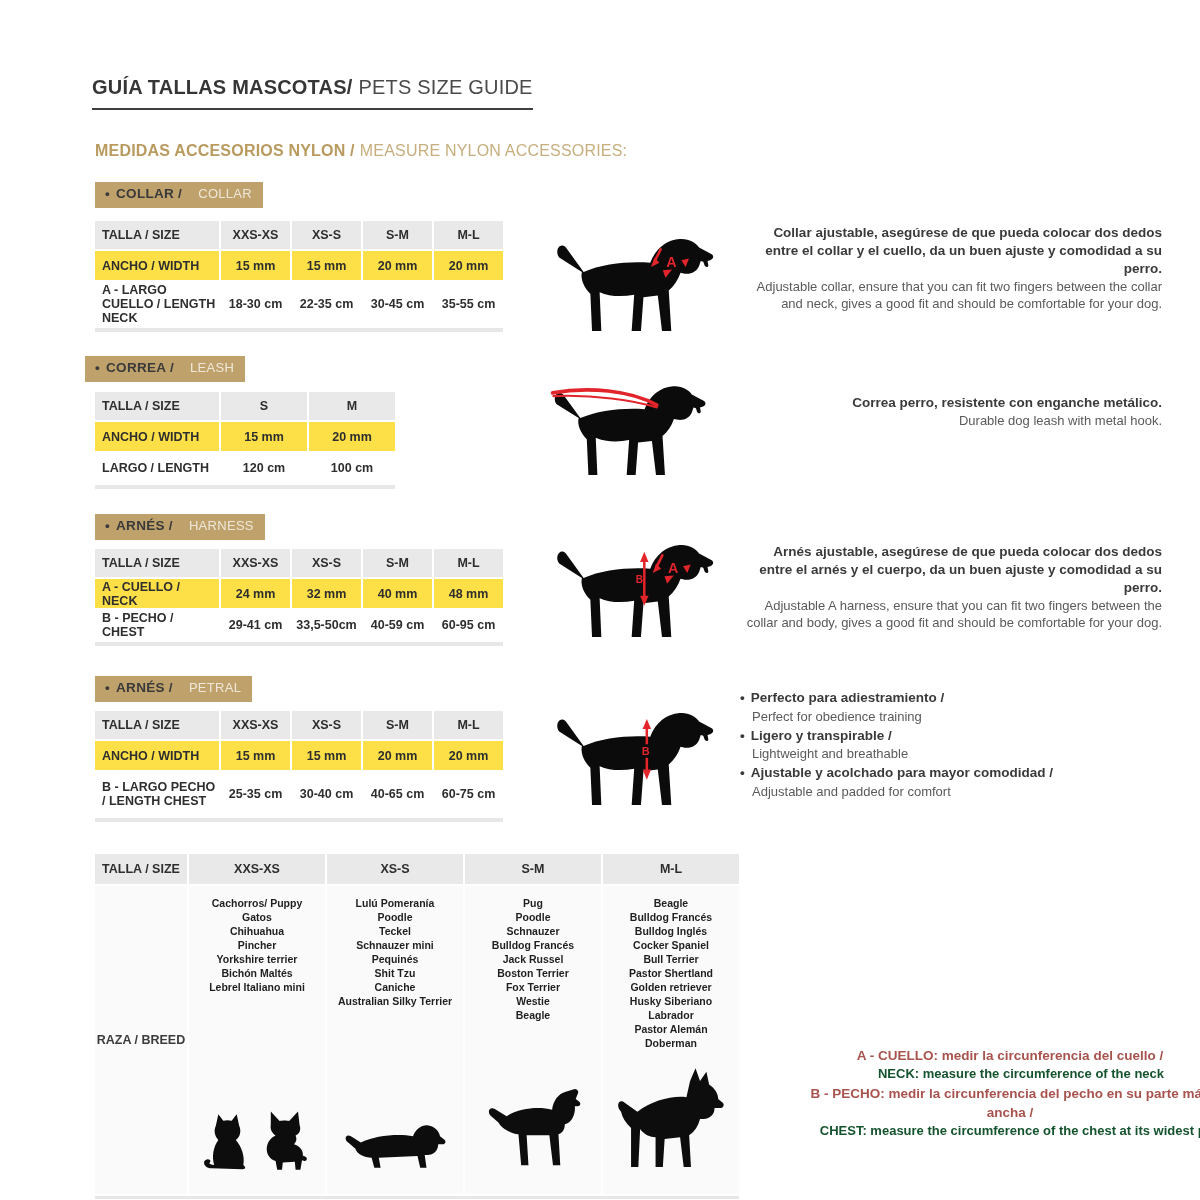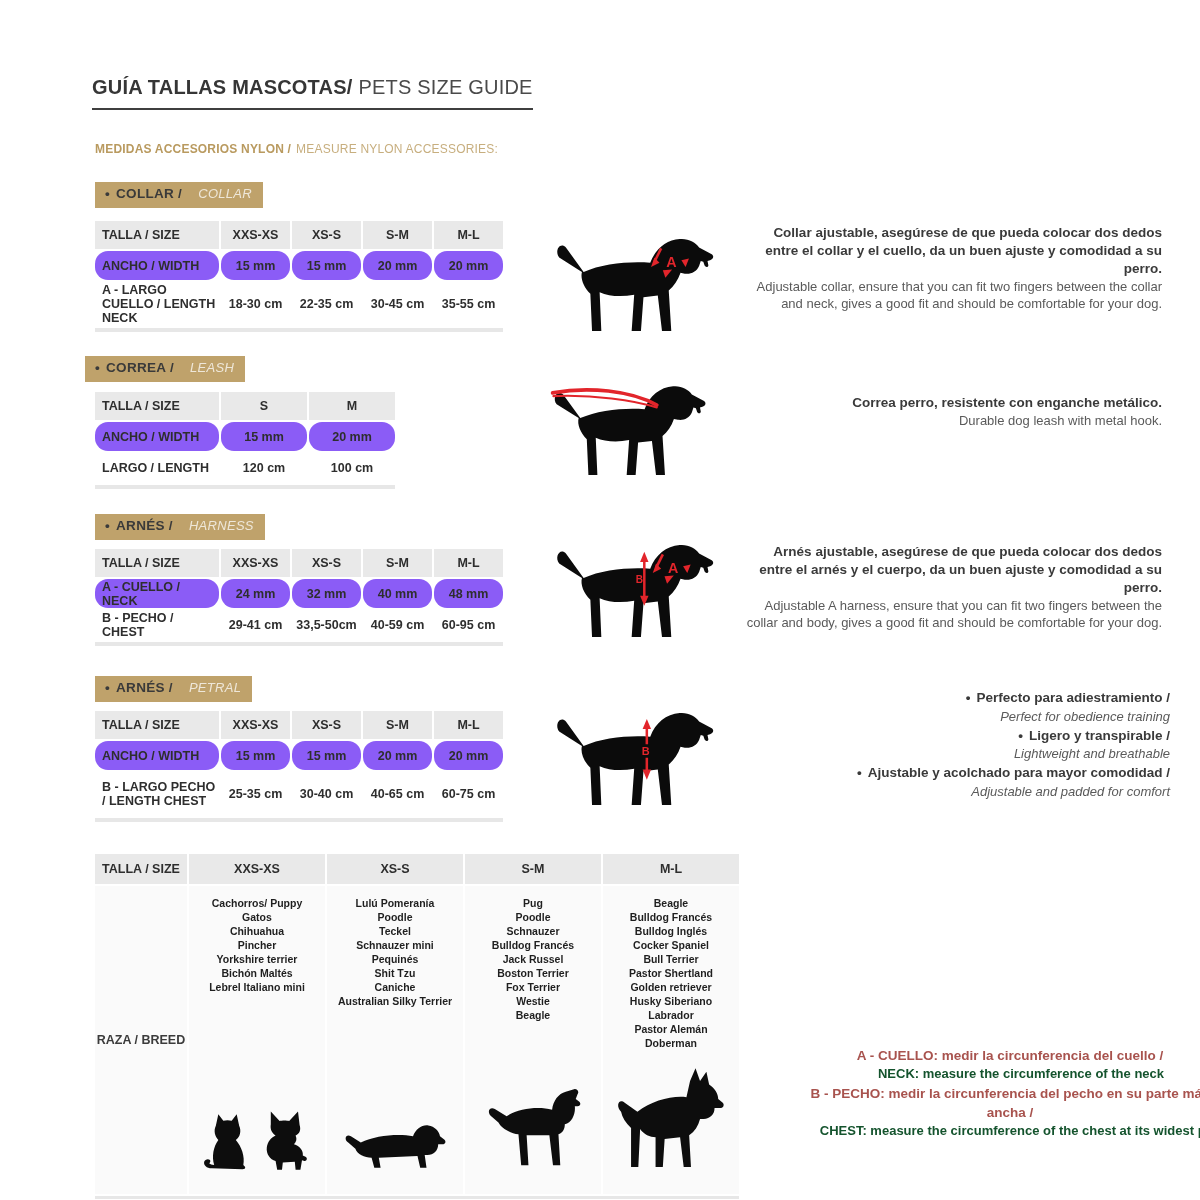--- a/index.html
+++ b/index.html
@@ -6,51 +6,51 @@
   body{
     width:1200px;height:1200px;position:relative;background:#ffffff;
     font-family:"Liberation Sans", sans-serif;color:#3b3b3b;overflow:hidden;
   }
   .abs{position:absolute;}
 
   
   #page-title{left:92px;top:76px;font-size:20px;border-bottom:2px solid #3f3f3f;padding-bottom:9px;letter-spacing:.2px;}
   #page-title .t-es{font-weight:700;color:#363636;}
   #page-title .t-en{font-weight:400;color:#4a4a4a;margin-left:6px;}
-  #subtitle{left:95px;top:142px;font-size:12px;letter-spacing:.2px;}
+  #subtitle{left:95px;top:142px;font-size:16px;letter-spacing:.2px;}
   #subtitle .s-es{font-weight:700;color:#b99a5f;}
   #subtitle .s-en{font-weight:400;color:#c7ae7e;margin-left:5px;}
 
   
   .badge{position:absolute;background:#bfa26b;color:#fff;font-size:14.5px;font-weight:700;
          padding:3px 11px 4px 10px;letter-spacing:.3px;}
   .badge .b-en{color:rgba(255,255,255,.74);font-weight:500;margin-left:4px;}
 
   
   .size-table{position:absolute;width:fit-content;border-bottom:4px solid #e7e7e7;}
   .trow{display:flex;gap:2px;margin-bottom:2px;}
   .tcell{display:flex;align-items:center;justify-content:center;text-align:center;
          font-weight:700;font-size:12.5px;color:#2e2e2e;line-height:1.12;box-sizing:border-box;}
   .tlabel{width:124px;justify-content:flex-start;text-align:left;padding-left:7px;padding-right:3px;}
   .cols4 .tdata{width:69px;}
   .cols2 .tdata{width:86px;}
   .r0 .tcell{background:#e9e9e9;height:28px;}
-  .r1 .tcell{background:#8b5cf6;height:29px;border-radius:13px;}
+  .r1 .tcell{background:#fde047;height:29px;}
   .r2 .tcell{background:#ffffff;height:30px;}
   .tall .r2 .tcell{height:44px;}
 
   
   .desc{position:absolute;width:422px;text-align:right;}
   .desc .es{font-weight:700;font-size:13.5px;color:#3a3a3a;line-height:1.33;}
   .desc .en{font-weight:400;font-size:13px;color:#5a5a5a;line-height:1.33;}
 
-  .bullets{position:absolute;width:430px;text-align:right;}
+  .bullets{position:absolute;width:430px;}
   .b-es{font-weight:700;font-size:13.5px;color:#3a3a3a;line-height:1.38;}
   .b-es::before{content:"•";margin-right:6px;}
-  .b-en{font-weight:400;font-size:13px;color:#5a5a5a;line-height:1.38;padding-left:12px;margin-bottom:1px;font-style:italic;}
+  .b-en{font-weight:400;font-size:13px;color:#5a5a5a;line-height:1.38;padding-left:12px;margin-bottom:1px;}
 
   
   .dogfig{position:absolute;}
   .dogfig svg{display:block;}
 
   
   #breed-table{left:95px;top:854px;}
   .bheader{display:flex;gap:2px;margin-bottom:2px;}
   .bh{background:#e9e9e9;height:30px;display:flex;align-items:center;justify-content:center;
       font-weight:700;font-size:12.5px;color:#2e2e2e;}

